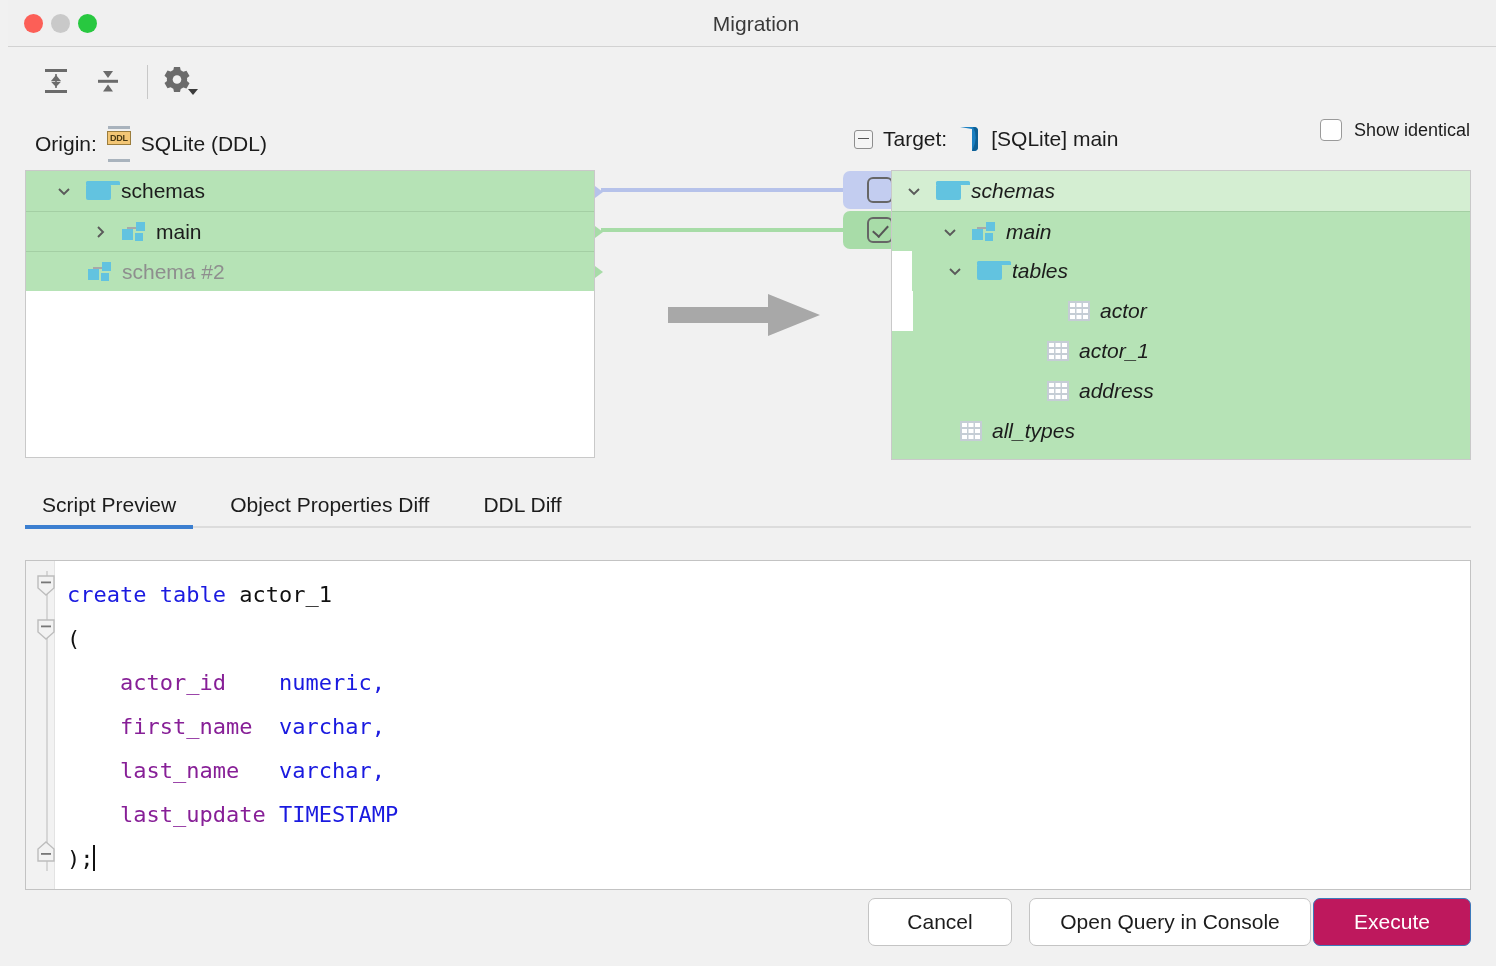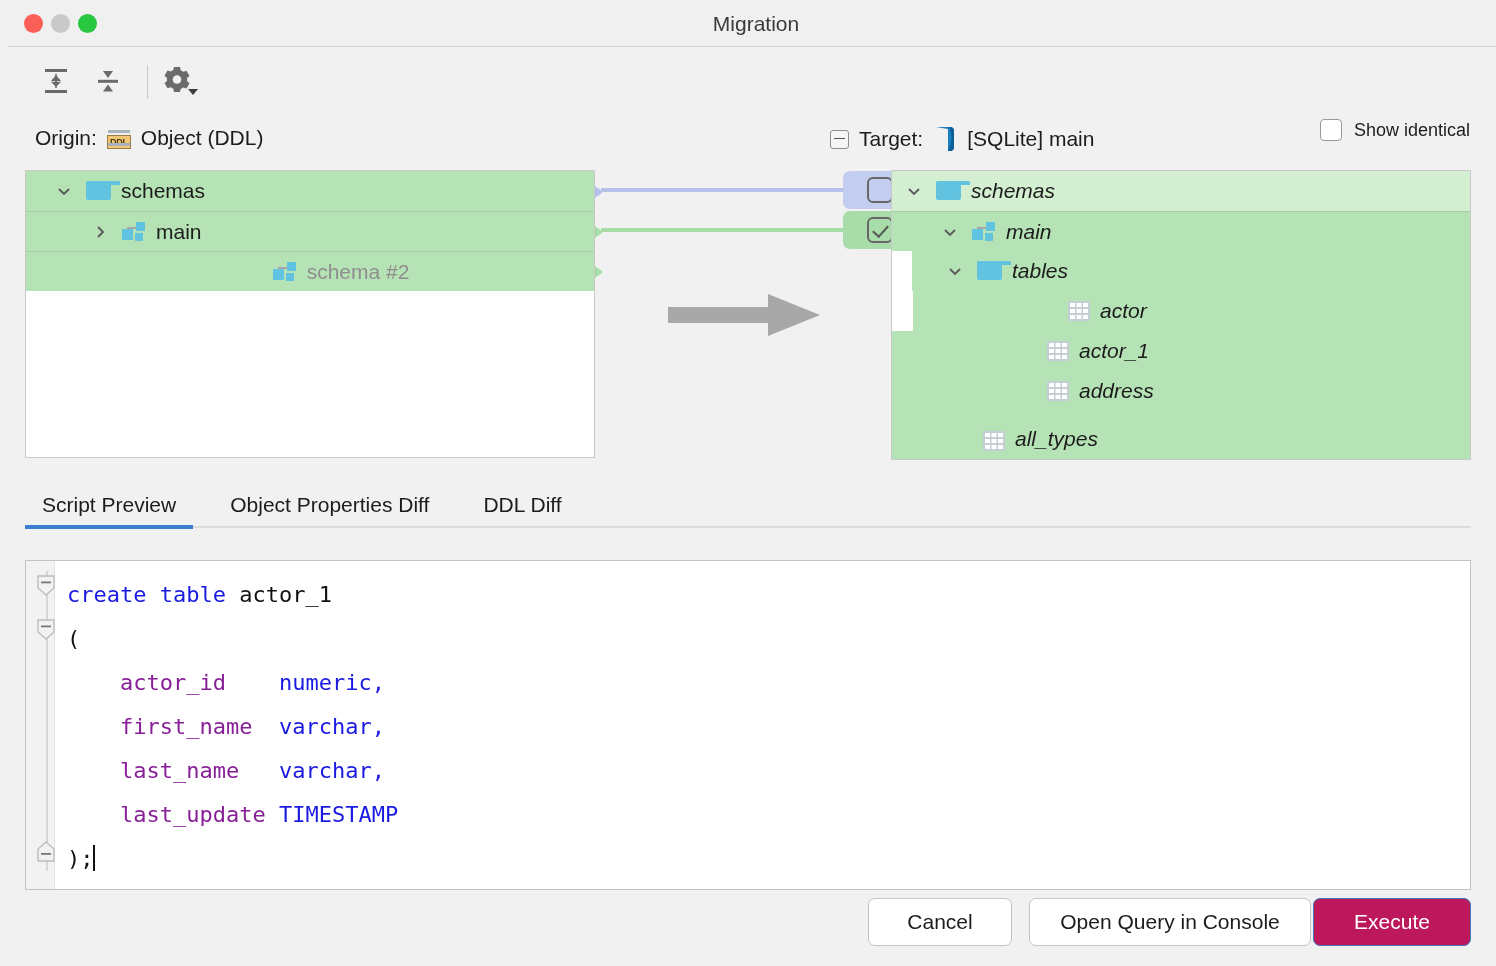--- a/index.html
+++ b/index.html
@@ -80,42 +80,42 @@
     font-size: 18px; color: #1c1c1c;
   }
 
   
   .origin-hdr {
     position: absolute; left: 35px; top: 126px;
     display: flex; align-items: center; gap: 9px;
     font-size: 21px; color: #1c1c1c;
   }
   .target-hdr {
-    position: absolute; left: 830px; top: 126px;
+    position: absolute; left: 854px; top: 126px;
     display: flex; align-items: center; gap: 10px;
     font-size: 21px; color: #1c1c1c;
   }
   .collapse-box {
     width: 19px; height: 19px;
     border: 1.5px solid #8e8e8e;
     border-radius: 3px;
     background: #f5f5f5;
     position: relative;
     box-sizing: border-box;
     flex: 0 0 auto;
   }
   .collapse-box::after {
     content: ""; position: absolute;
     left: 3px; right: 3px; top: 7px;
     height: 1.8px; background: #555;
   }
 
   
   .ddl-icon {
-    width: 26px; height: 16px; position: relative; flex: 0 0 auto;
+    width: 26px; height: 36px; position: relative; flex: 0 0 auto;
   }
   .ddl-icon .bar {
     position: absolute; left: 2px; width: 22px; height: 3px; background: #a9b3bd;
   }
   .ddl-icon .bar.t { top: 0; }
   .ddl-icon .bar.b { bottom: 0; }
   .ddl-icon .badge {
     position: absolute; left: 1px; top: 5px;
     width: 24px; height: 14px;
     background: #f3c675;
@@ -388,21 +388,21 @@
     </div>
   </div>
 
   <div class="origin-hdr">
     <span>Origin:</span>
     <span class="ddl-icon">
       <span class="bar t"></span>
       <span class="badge">DDL</span>
       <span class="bar b"></span>
     </span>
-    <span>Object (DDL)</span>
+    <span>SQLite (DDL)</span>
   </div>
 
   <div class="target-hdr">
     <span class="collapse-box"></span>
     <span>Target:</span>
     <span class="sqlite-icon">
       <svg width="24" height="26" viewBox="0 0 24 26">
         <path d="M3 1 h14 a4 4 0 0 1 4 4 v16 a4 4 0 0 1 -4 4 h-2 L15 3 Z" fill="#1a7fc1"></path>
         <path d="M16 1 q6 10 -1 24 h2 a4 4 0 0 0 4-4 V5 a4 4 0 0 0 -4-4 Z" fill="#0d5f94"></path>
       </svg>
@@ -432,21 +432,21 @@
       <span class="ic schema-icon" style="margin-left:14px;">
         <svg width="24" height="22" viewBox="0 0 24 22">
           <path d="M6 14 V7 H17" fill="none" stroke="#a8a8a8" stroke-width="2"></path>
           <rect x="14" y="1" width="9" height="9" fill="#62c3e0"></rect>
           <rect x="0" y="8" width="11" height="11" fill="#62c3e0"></rect>
           <rect x="13" y="12" width="8" height="8" fill="#62c3e0"></rect>
         </svg>
       </span>
       <span class="label">main</span>
     </div>
-    <div class="row g-strong sep-top dim" style="padding-left:62px;justify-content:center;">
+    <div class="row g-strong sep-top dim" style="padding-left:62px;">
       <span class="ic schema-icon">
         <svg width="24" height="22" viewBox="0 0 24 22">
           <path d="M6 14 V7 H17" fill="none" stroke="#a8a8a8" stroke-width="2"></path>
           <rect x="14" y="1" width="9" height="9" fill="#62c3e0"></rect>
           <rect x="0" y="8" width="11" height="11" fill="#62c3e0"></rect>
           <rect x="13" y="12" width="8" height="8" fill="#62c3e0"></rect>
         </svg>
       </span>
       <span class="label">schema #2</span>
     </div>
@@ -573,21 +573,21 @@
           <rect x="2" y="8" width="5" height="4" fill="#fff"></rect>
             <rect x="8.5" y="8" width="5" height="4" fill="#fff"></rect>
             <rect x="15" y="8" width="5" height="4" fill="#fff"></rect>
           <rect x="2" y="14" width="5" height="4" fill="#fff"></rect>
             <rect x="8.5" y="14" width="5" height="4" fill="#fff"></rect>
             <rect x="15" y="14" width="5" height="4" fill="#fff"></rect>
         </svg>
       </span>
       <span class="label">address</span>
     </div>
-    <div class="row g-strong ital" style="padding-left:91px;align-items:flex-end;">
+    <div class="row g-strong ital" style="padding-left:68px;">
       <span class="ic table-icon">
         <svg width="22" height="20" viewBox="0 0 22 20">
           <rect x="0" y="0" width="22" height="20" fill="#c5cdd5"></rect>
           <rect x="2" y="2" width="5" height="4" fill="#fff"></rect>
             <rect x="8.5" y="2" width="5" height="4" fill="#fff"></rect>
             <rect x="15" y="2" width="5" height="4" fill="#fff"></rect>
           <rect x="2" y="8" width="5" height="4" fill="#fff"></rect>
             <rect x="8.5" y="8" width="5" height="4" fill="#fff"></rect>
             <rect x="15" y="8" width="5" height="4" fill="#fff"></rect>
           <rect x="2" y="14" width="5" height="4" fill="#fff"></rect>

